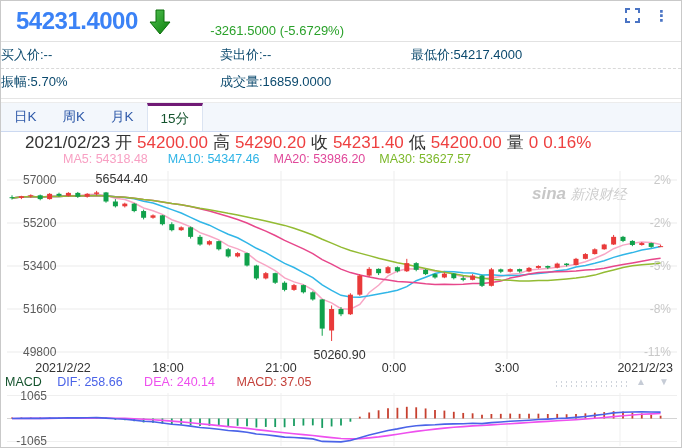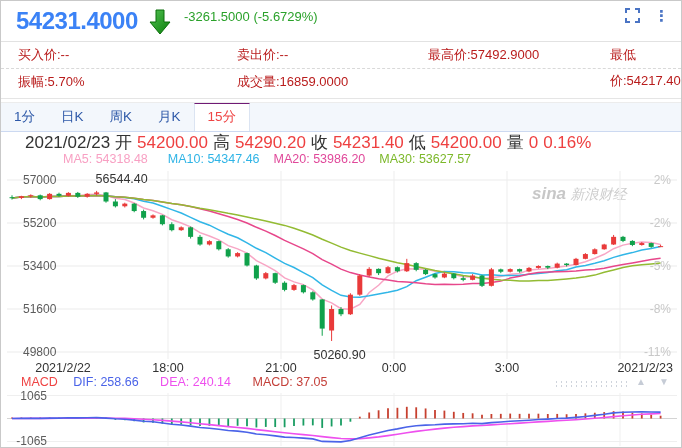--- a/index.html
+++ b/index.html
@@ -2,43 +2,43 @@
 <html><head>
 <meta charset="utf-8">
 <style>
   html,body{margin:0;padding:0;background:#fff;}
   body{font-family:"Liberation Sans","DejaVu Sans",sans-serif;}
   #app{position:relative;width:682px;height:448px;border:1px solid #c9c9c9;box-sizing:border-box;background:#fff;overflow:hidden;}
   
   .hdr{position:absolute;top:0;left:0;right:0;height:40px;border-bottom:1px solid #e2e2e2;background:#fff;}
   .big-price{position:absolute;left:15px;top:6px;font-size:24px;font-weight:bold;color:#3b82f6;letter-spacing:-0.5px;}
   .dn-arrow{position:absolute;left:147px;top:8px;}
-  .chg-blk{position:absolute;left:183px;top:7px;width:160px;text-align:left;}
+  .chg-blk{position:absolute;left:183px;top:21px;width:160px;text-align:right;}
   .chg{font-size:13px;color:#2aa12a;line-height:17px;}
   .tm{font-size:13px;color:#222;line-height:16px;}
   
   .quotes{position:absolute;top:41px;left:0;right:0;height:56px;border-bottom:1px solid #e5e5e5;}
-  .qrow{display:grid;grid-template-columns:219px 191px 182px auto;height:27px;line-height:26px;padding-left:17px;font-size:13px;color:#b91c1c;border-bottom:1px dashed #d9d9d9;box-sizing:border-box;}
+  .qrow{display:grid;grid-template-columns:219px 191px 182px auto;height:27px;line-height:26px;font-size:13px;color:#0c4a6e;border-bottom:1px dashed #d9d9d9;box-sizing:border-box;}
   
   .tabs{position:absolute;top:101px;left:0;right:0;height:30px;background:#f3f7fc;border-top:1px solid #ececec;border-bottom:1px solid #ccd9f1;display:flex;align-items:stretch;box-sizing:border-box;}
   .tab{padding:0 13px;font-size:13.5px;color:#2d58a8;line-height:28px;cursor:pointer;}
-  .tab.active{background:#fff;border-top:1px solid #701a75;border-left:1px solid #dbe4f2;border-right:1px solid #dbe4f2;line-height:25px;color:#ef4444;}
+  .tab.active{background:#fff;border-top:3px solid #701a75;border-left:1px solid #dbe4f2;border-right:1px solid #dbe4f2;line-height:25px;color:#14532d;}
   .tab-icons{position:absolute;right:12px;top:7px;display:flex;gap:14px;align-items:center;}
   .dots{color:#4a74c4;font-size:15px;font-weight:bold;line-height:15px;cursor:pointer;}
   
   .chead{position:absolute;top:133px;left:0;right:0;}
   .l1{padding-left:24px;font-size:17px;line-height:17px;color:#333;white-space:nowrap;}
   .l1 .v{color:#ee4040;}
   .l2{padding-left:62px;font-size:12.5px;line-height:16px;white-space:nowrap;}
   .l2 span{margin-right:14px;}
   
   .chartwrap{position:absolute;top:168px;left:0;width:682px;height:280px;}
   
   .mhead{position:absolute;top:373px;left:0;right:0;height:17px;font-size:12.5px;line-height:16px;}
-  .mhead .t{color:#ef4444;margin-left:20px;margin-right:12px;}
+  .mhead .t{color:#14532d;margin-left:4px;margin-right:12px;}
   .mhead .dif{color:#4a63e8;margin-right:18px;}
   .mhead .dea{color:#ee50ee;margin-right:18px;margin-top:7px;}
   .mhead .mv{color:#c4403a;}
   .scrollbar{position:absolute;top:379px;left:553px;width:74px;height:8px;background-image:radial-gradient(#cfd4dc 1px,transparent 1.1px);background-size:5px 4px;cursor:pointer;}
   .arrtri{position:absolute;top:375px;font-size:10px;color:#c6ccd6;cursor:pointer;}
   .wm{position:absolute;top:183px;left:531px;color:#c7c7c7;white-space:nowrap;pointer-events:none;}
   .wm .logo{font-size:17px;font-weight:bold;font-style:italic;}
   .wm .wt{font-size:14px;color:#cdcdcd;font-style:italic;}
 </style>
 </head>
@@ -59,33 +59,31 @@
     </svg>
     <div class="chg-blk">
       <div class="chg">-3261.5000 (-5.6729%)</div>
     </div>
   </div>
 
   <div class="quotes">
     <div class="qrow" id="qrow1">
         <span>买入价:--</span>
         <span>卖出价:--</span>
-        <span>最高价:57492.9000</span>
         <span>最低价:54217.4000</span>
       </div>
     <div class="qrow" style="border-bottom:none" id="qrow2">
         <span>振幅:5.70%</span>
         <span>成交量:16859.0000</span>
         <span></span>
         <span></span>
       </div>
   </div>
 
   <div class="tabs" id="tabbar">
-      <div class="tab">1分</div>
       <div class="tab">日K</div>
       <div class="tab">周K</div>
       <div class="tab">月K</div>
       <div class="tab active">15分</div>
     </div>
   <div class="tab-icons">
     <svg width="15" height="15" viewBox="0 0 15 15">
       <g stroke="#4a74c4" stroke-width="2" fill="none">
         <path d="M1 5 V1 H5"></path>
           <path d="M10 1 H14 V5"></path>

